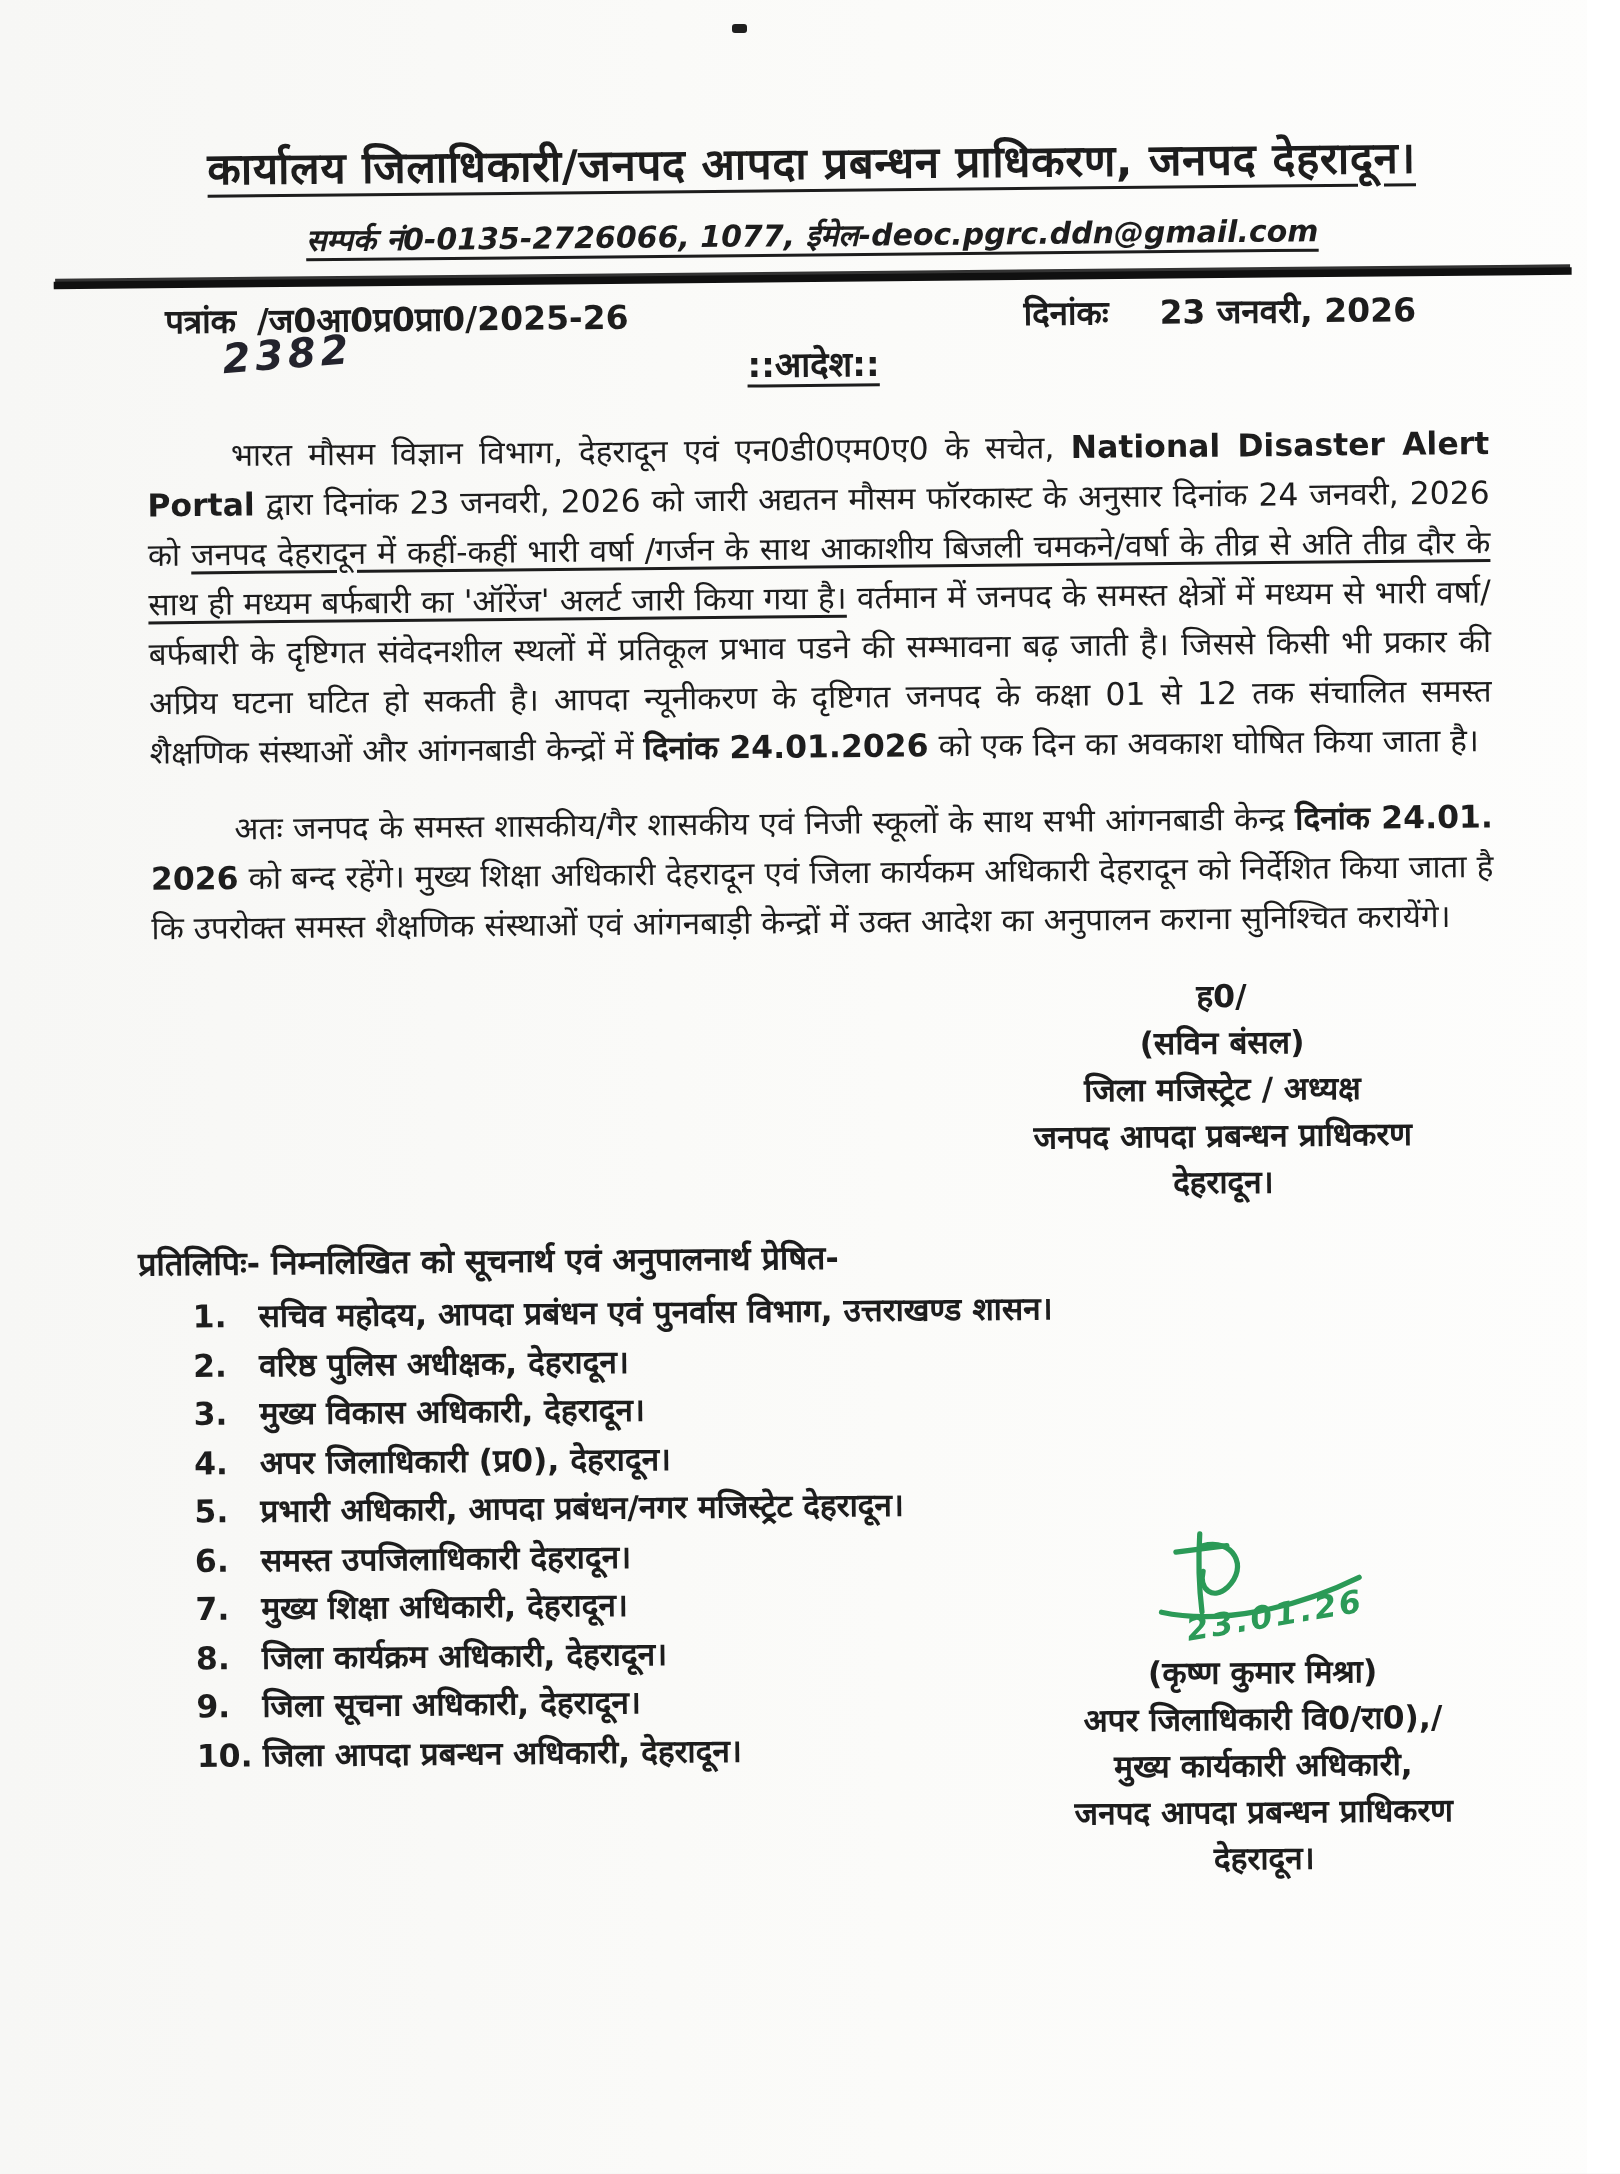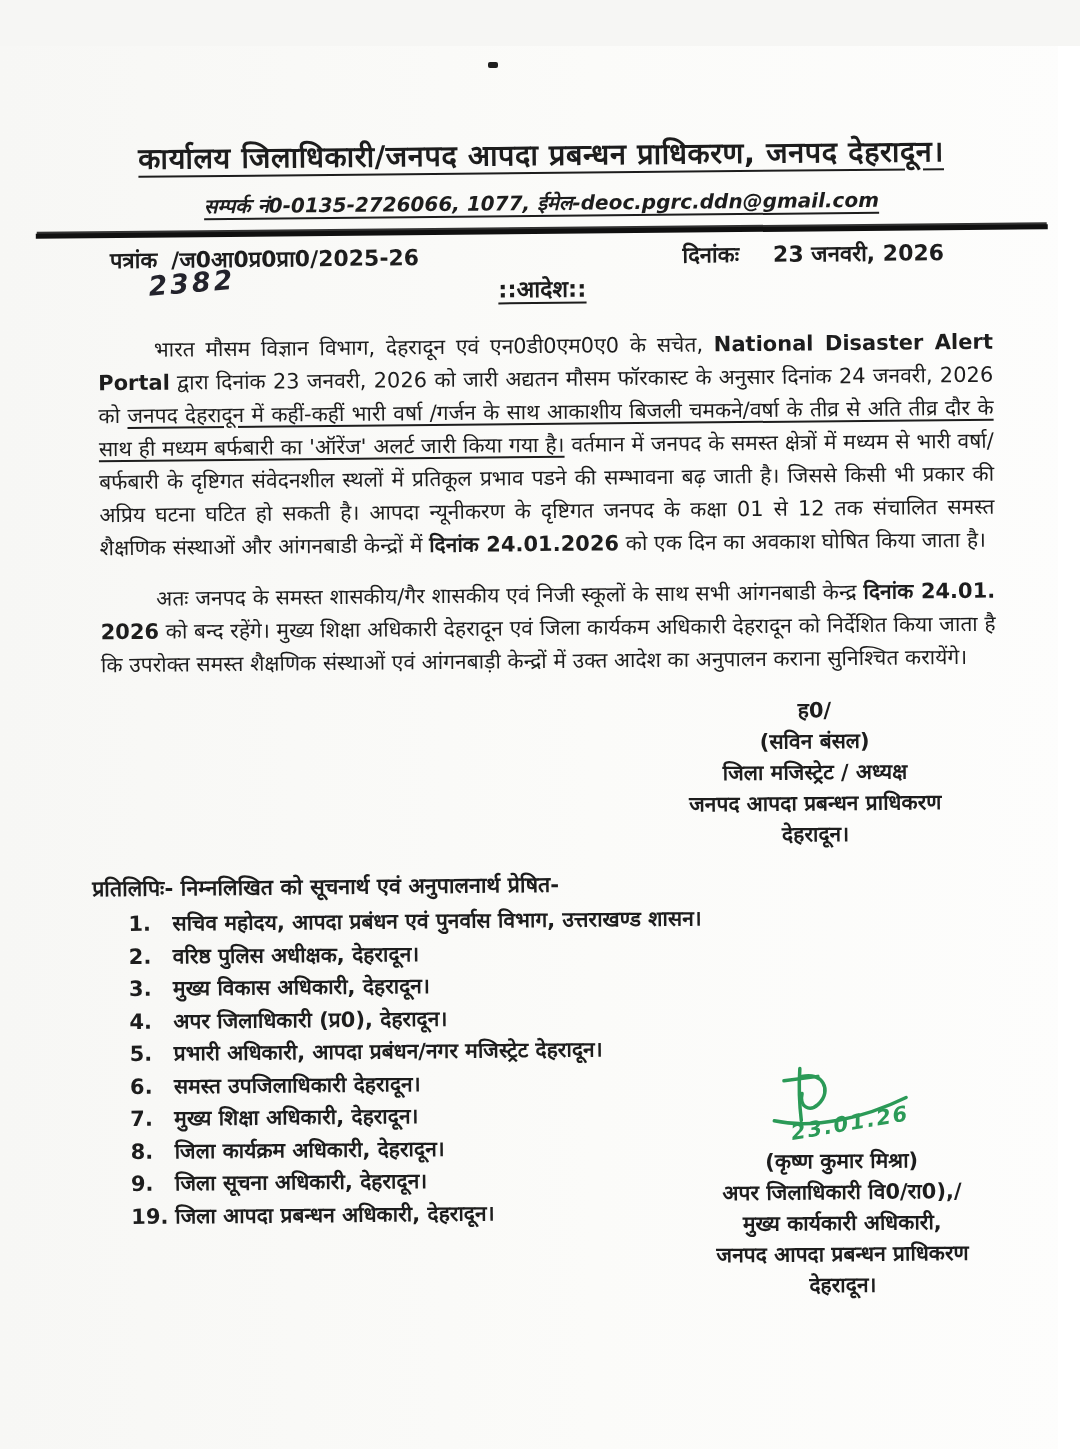--- a/index.html
+++ b/index.html
@@ -7,21 +7,20 @@
   body {
     font-family:"DejaVu Sans","Liberation Sans",sans-serif;
     background:#f6f6f4;
     color:#1d1d1d;
     overflow:hidden;
     position:relative;
   }
   .page {
     position:absolute; inset:0;
     background:linear-gradient(90deg,#f7f7f5 0%,#fbfbf9 55%,#fdfdfc 100%);
-    margin-top:46px;
   }
   .scan-edge { position:absolute; right:0; top:0; width:22px; height:100%; background:#ffffff; }
   .scan-dot { position:absolute; left:488px; top:16px; width:10px; height:6px; background:#1f1f1f; border-radius:2px; }
   .content {
     position:absolute; left:0; top:0; width:1080px;
     transform:rotate(-0.55deg); transform-origin:50% 0;
     padding-top:88px;
   }
   .title {
     text-align:center; font-weight:700; font-size:29px; letter-spacing:0.5px;
@@ -152,21 +151,21 @@
           </div>
         <div class="copy-item">
             <span class="num">8.</span>
             <span>जिला कार्यक्रम अधिकारी, देहरादून।</span>
           </div>
         <div class="copy-item">
             <span class="num">9.</span>
             <span>जिला सूचना अधिकारी, देहरादून।</span>
           </div>
         <div class="copy-item">
-            <span class="num">19.</span>
+            <span class="num">10.</span>
             <span>जिला आपदा प्रबन्धन अधिकारी, देहरादून।</span>
           </div>
       </div>
 
       <div class="sig2">
         <div class="sig2-scribble">
           <svg width="150" height="78" viewBox="0 0 150 78">
             <g fill="none" stroke="#2b9a57" stroke-width="3.5" stroke-linecap="round">
               <path d="M34,6 C33,20 33,40 35,58"></path>
               <path d="M18,18 L52,14"></path>

